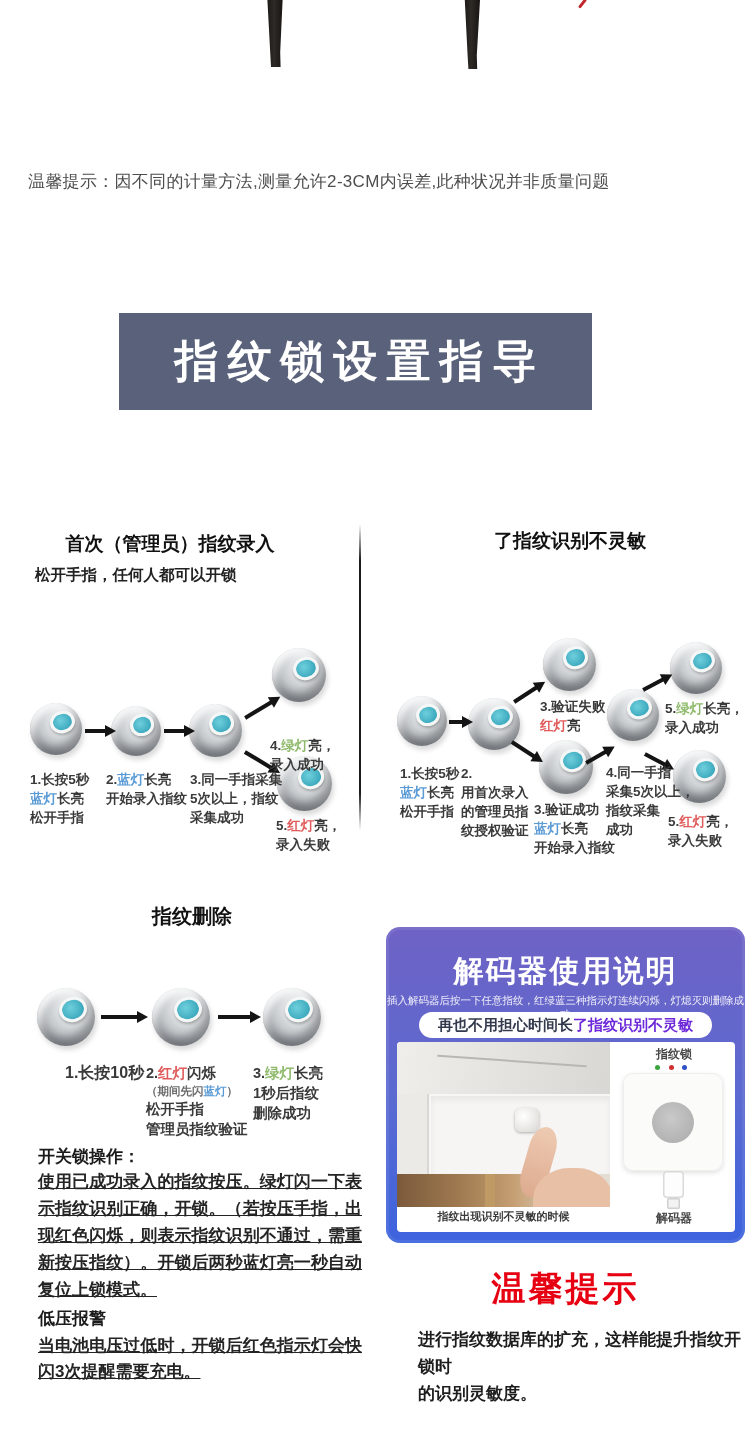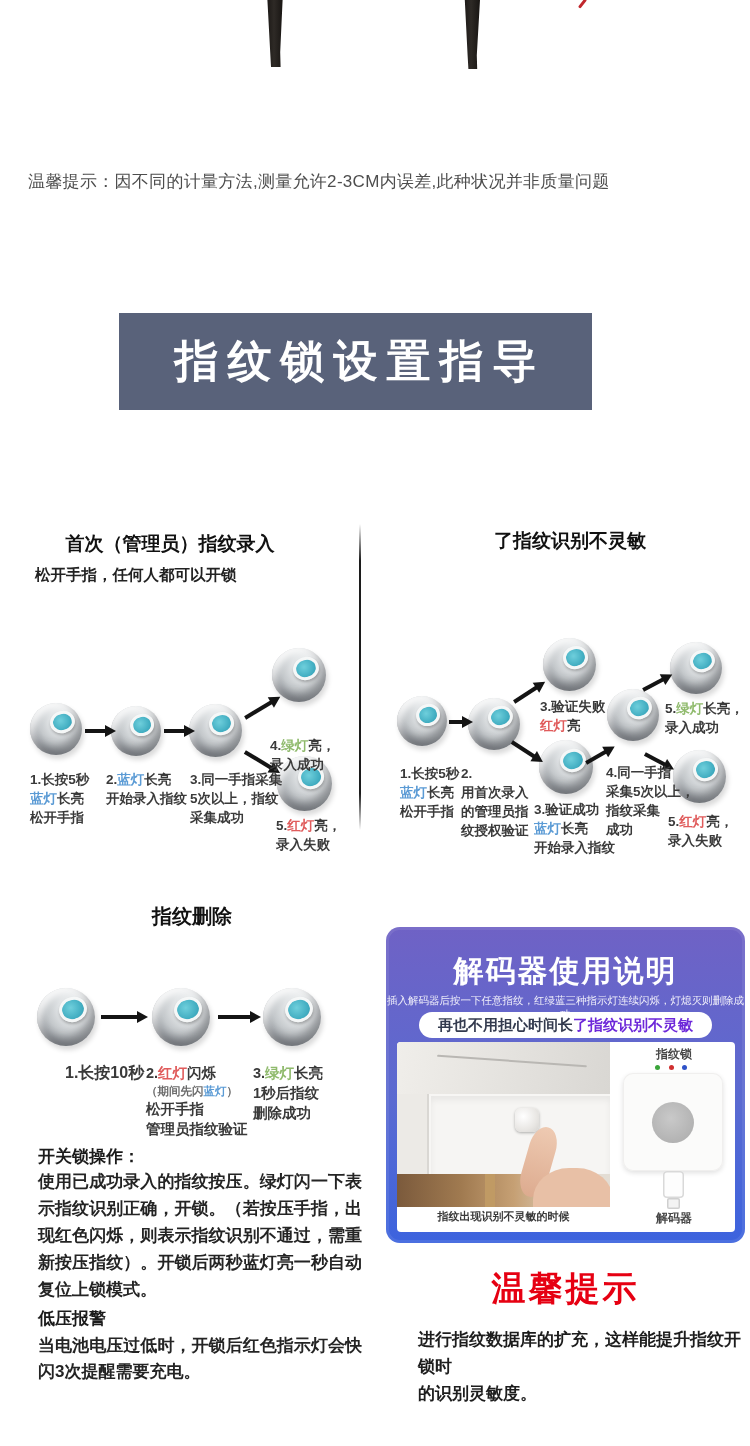--- a/index.html
+++ b/index.html
@@ -37,21 +37,21 @@
   .arrow::after { content:""; position:absolute; right:-9px; top:50%; transform:translateY(-50%);
           width:0; height:0; border-left:11px solid #141414; border-top:6.5px solid transparent; border-bottom:6.5px solid transparent; }
 
   .lbl { position:absolute; font-size:13.5px; font-weight:700; color:#3a3a3a; line-height:19px; white-space:nowrap; }
   .lbl .small { font-size:11.5px; color:#6b6b6b; }
   .blue  { color:#5b9bd5; }
   .red   { color:#e05c5c; }
   .green { color:#8fba6c; }
 
   .para-title { position:absolute; font-size:17px; font-weight:700; color:#1b1b1b; }
-  .para { position:absolute; font-size:17px; font-weight:600; color:#242424; line-height:27px; width:324px; text-align:justify; }
+  .para { position:absolute; font-size:17px; font-weight:600; color:#242424; line-height:27px; width:324px; text-align:justify;text-decoration:underline; }
 
   
   .panel { position:absolute; left:386px; top:927px; width:359px; height:316px; border-radius:14px;
            background:linear-gradient(180deg,#6f62c5 0%, #5a6ad1 55%, #3c63de 100%);
            box-shadow:inset 0 0 0 3px rgba(255,255,255,.08); }
   .panel-title { position:absolute; left:0; top:24px; width:100%; text-align:center; color:#fff; font-size:30px; font-weight:700; letter-spacing:2px; }
   .panel-sub { position:absolute; left:0; top:67px; width:100%; text-align:center; color:#f2f1fb; font-size:10.5px; }
   .pill { position:absolute; left:33px; top:85px; width:293px; height:26px; border-radius:13px; background:#ffffff;
           display:flex; align-items:center; justify-content:center; font-size:15px; font-weight:700; white-space:nowrap; }
   .pill .dk { color:#333a4e; } .pill .bl { color:#6d28d9; }

